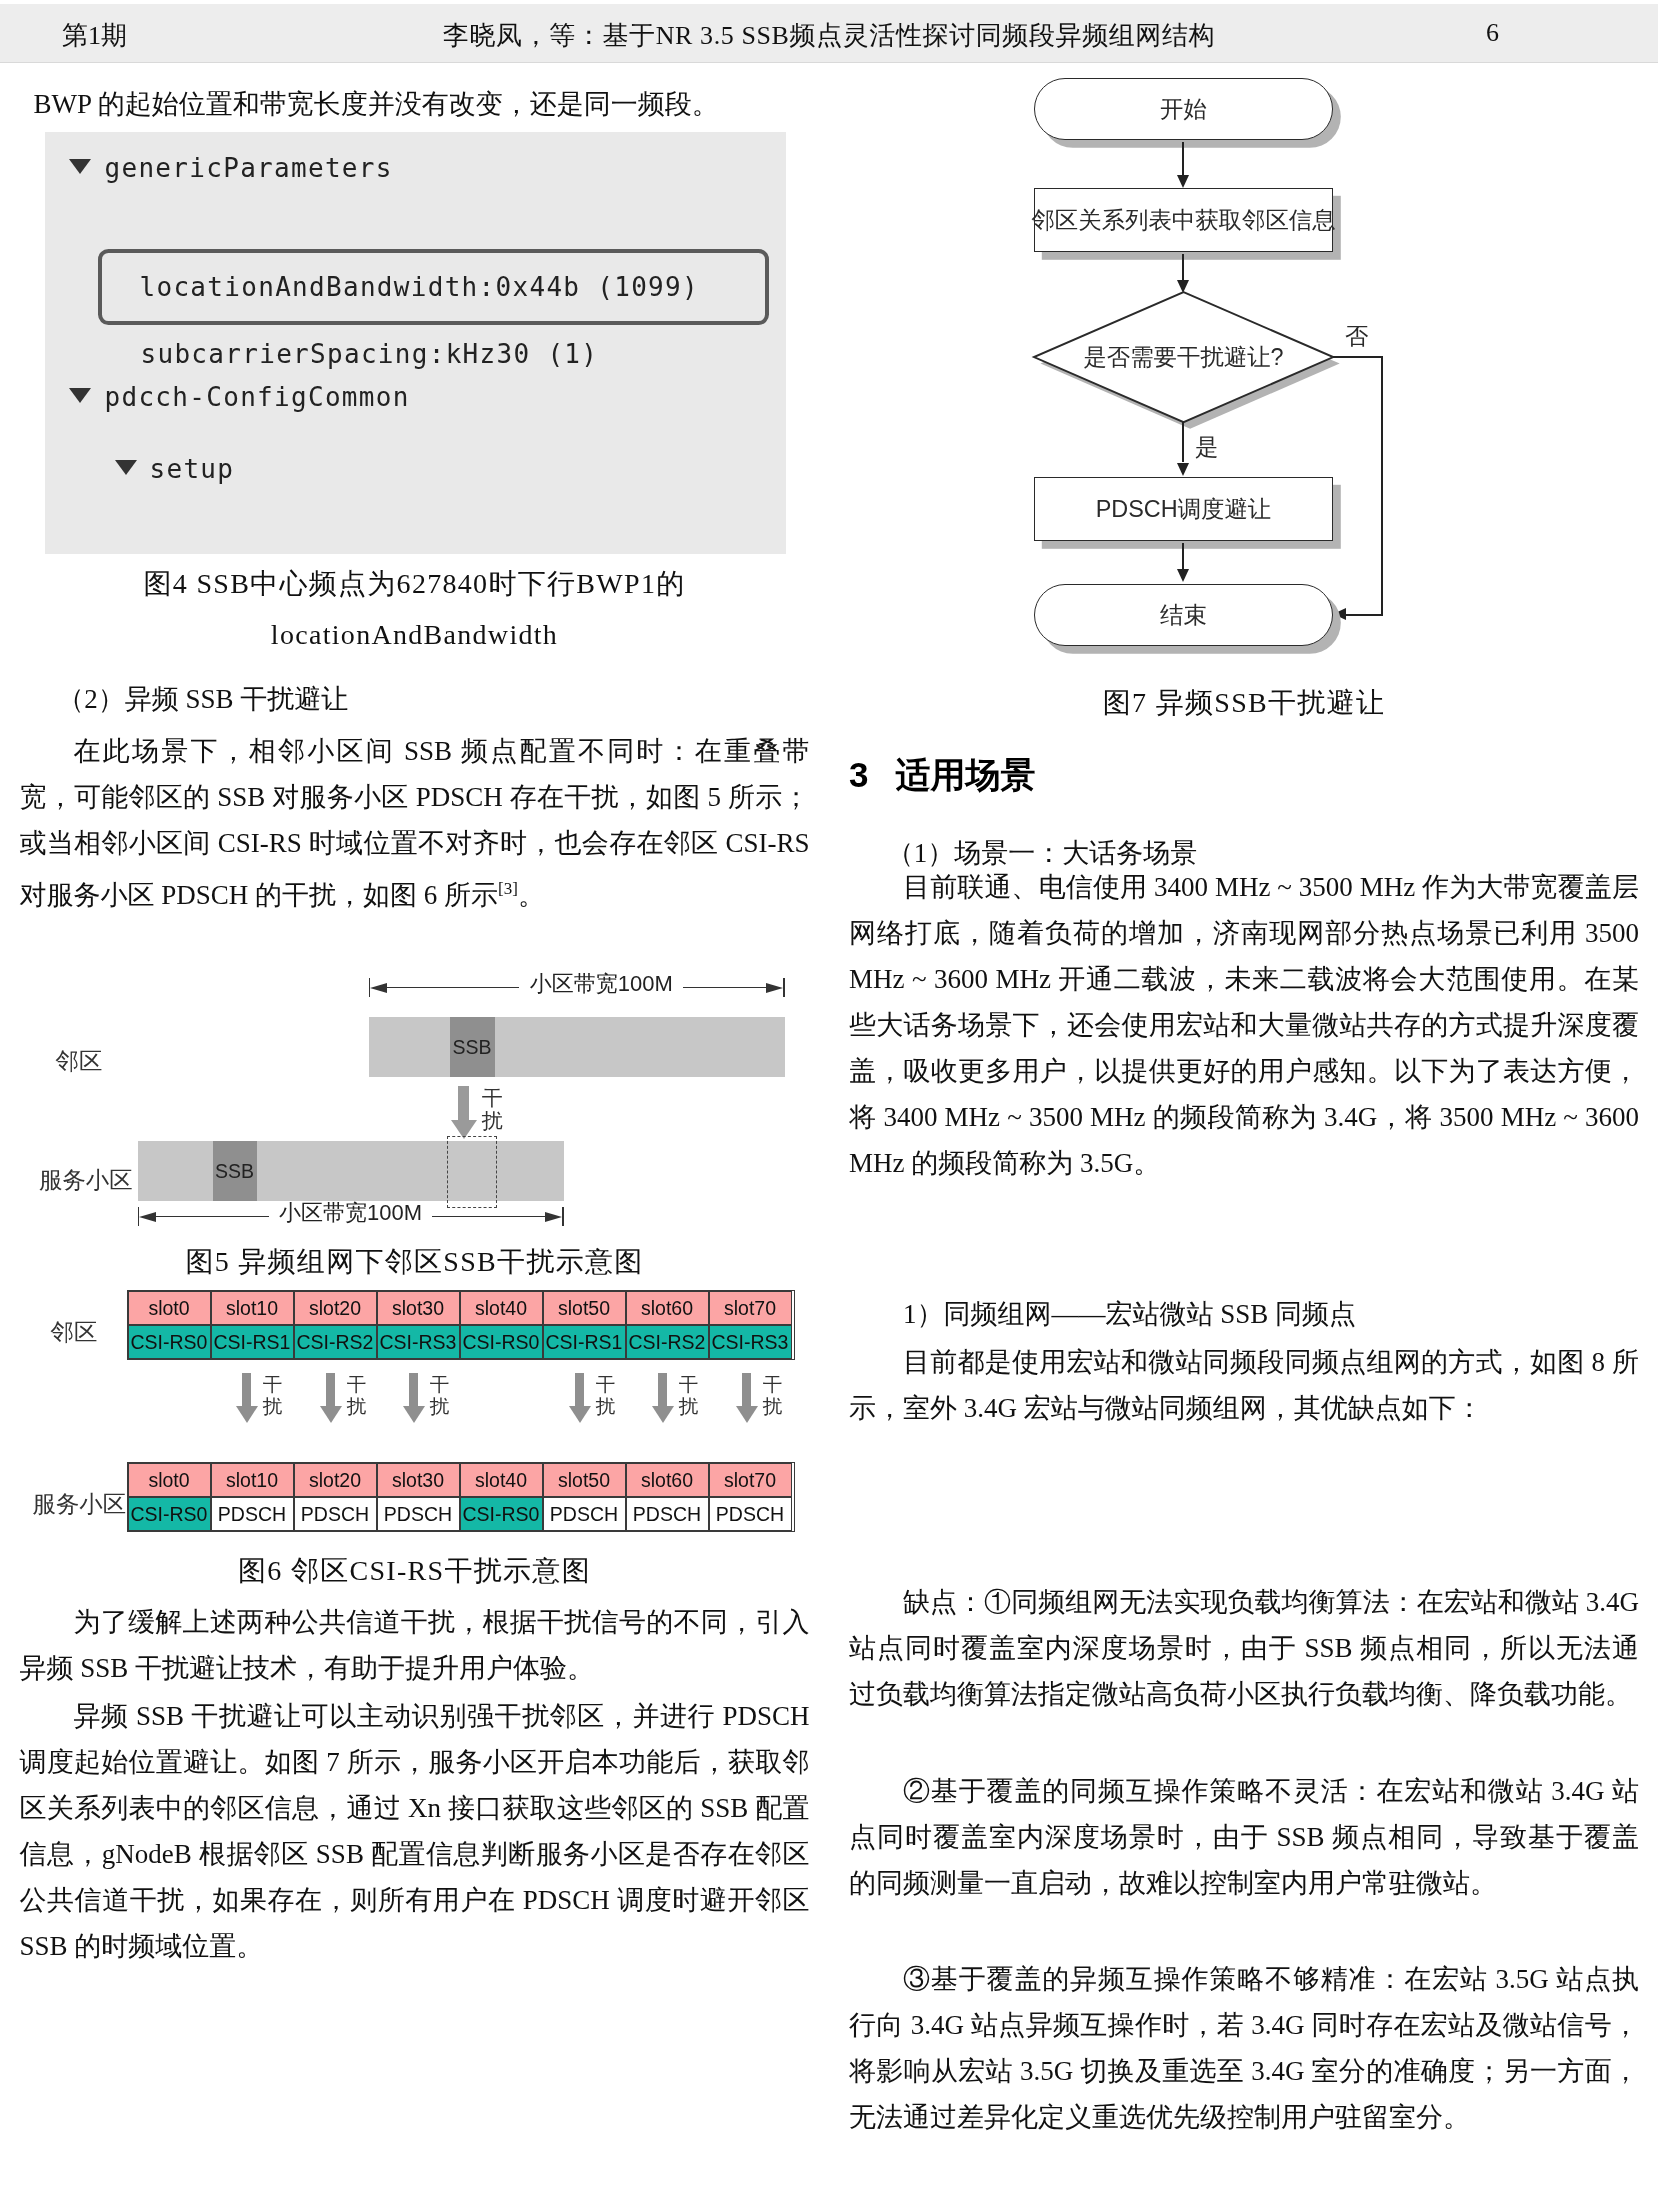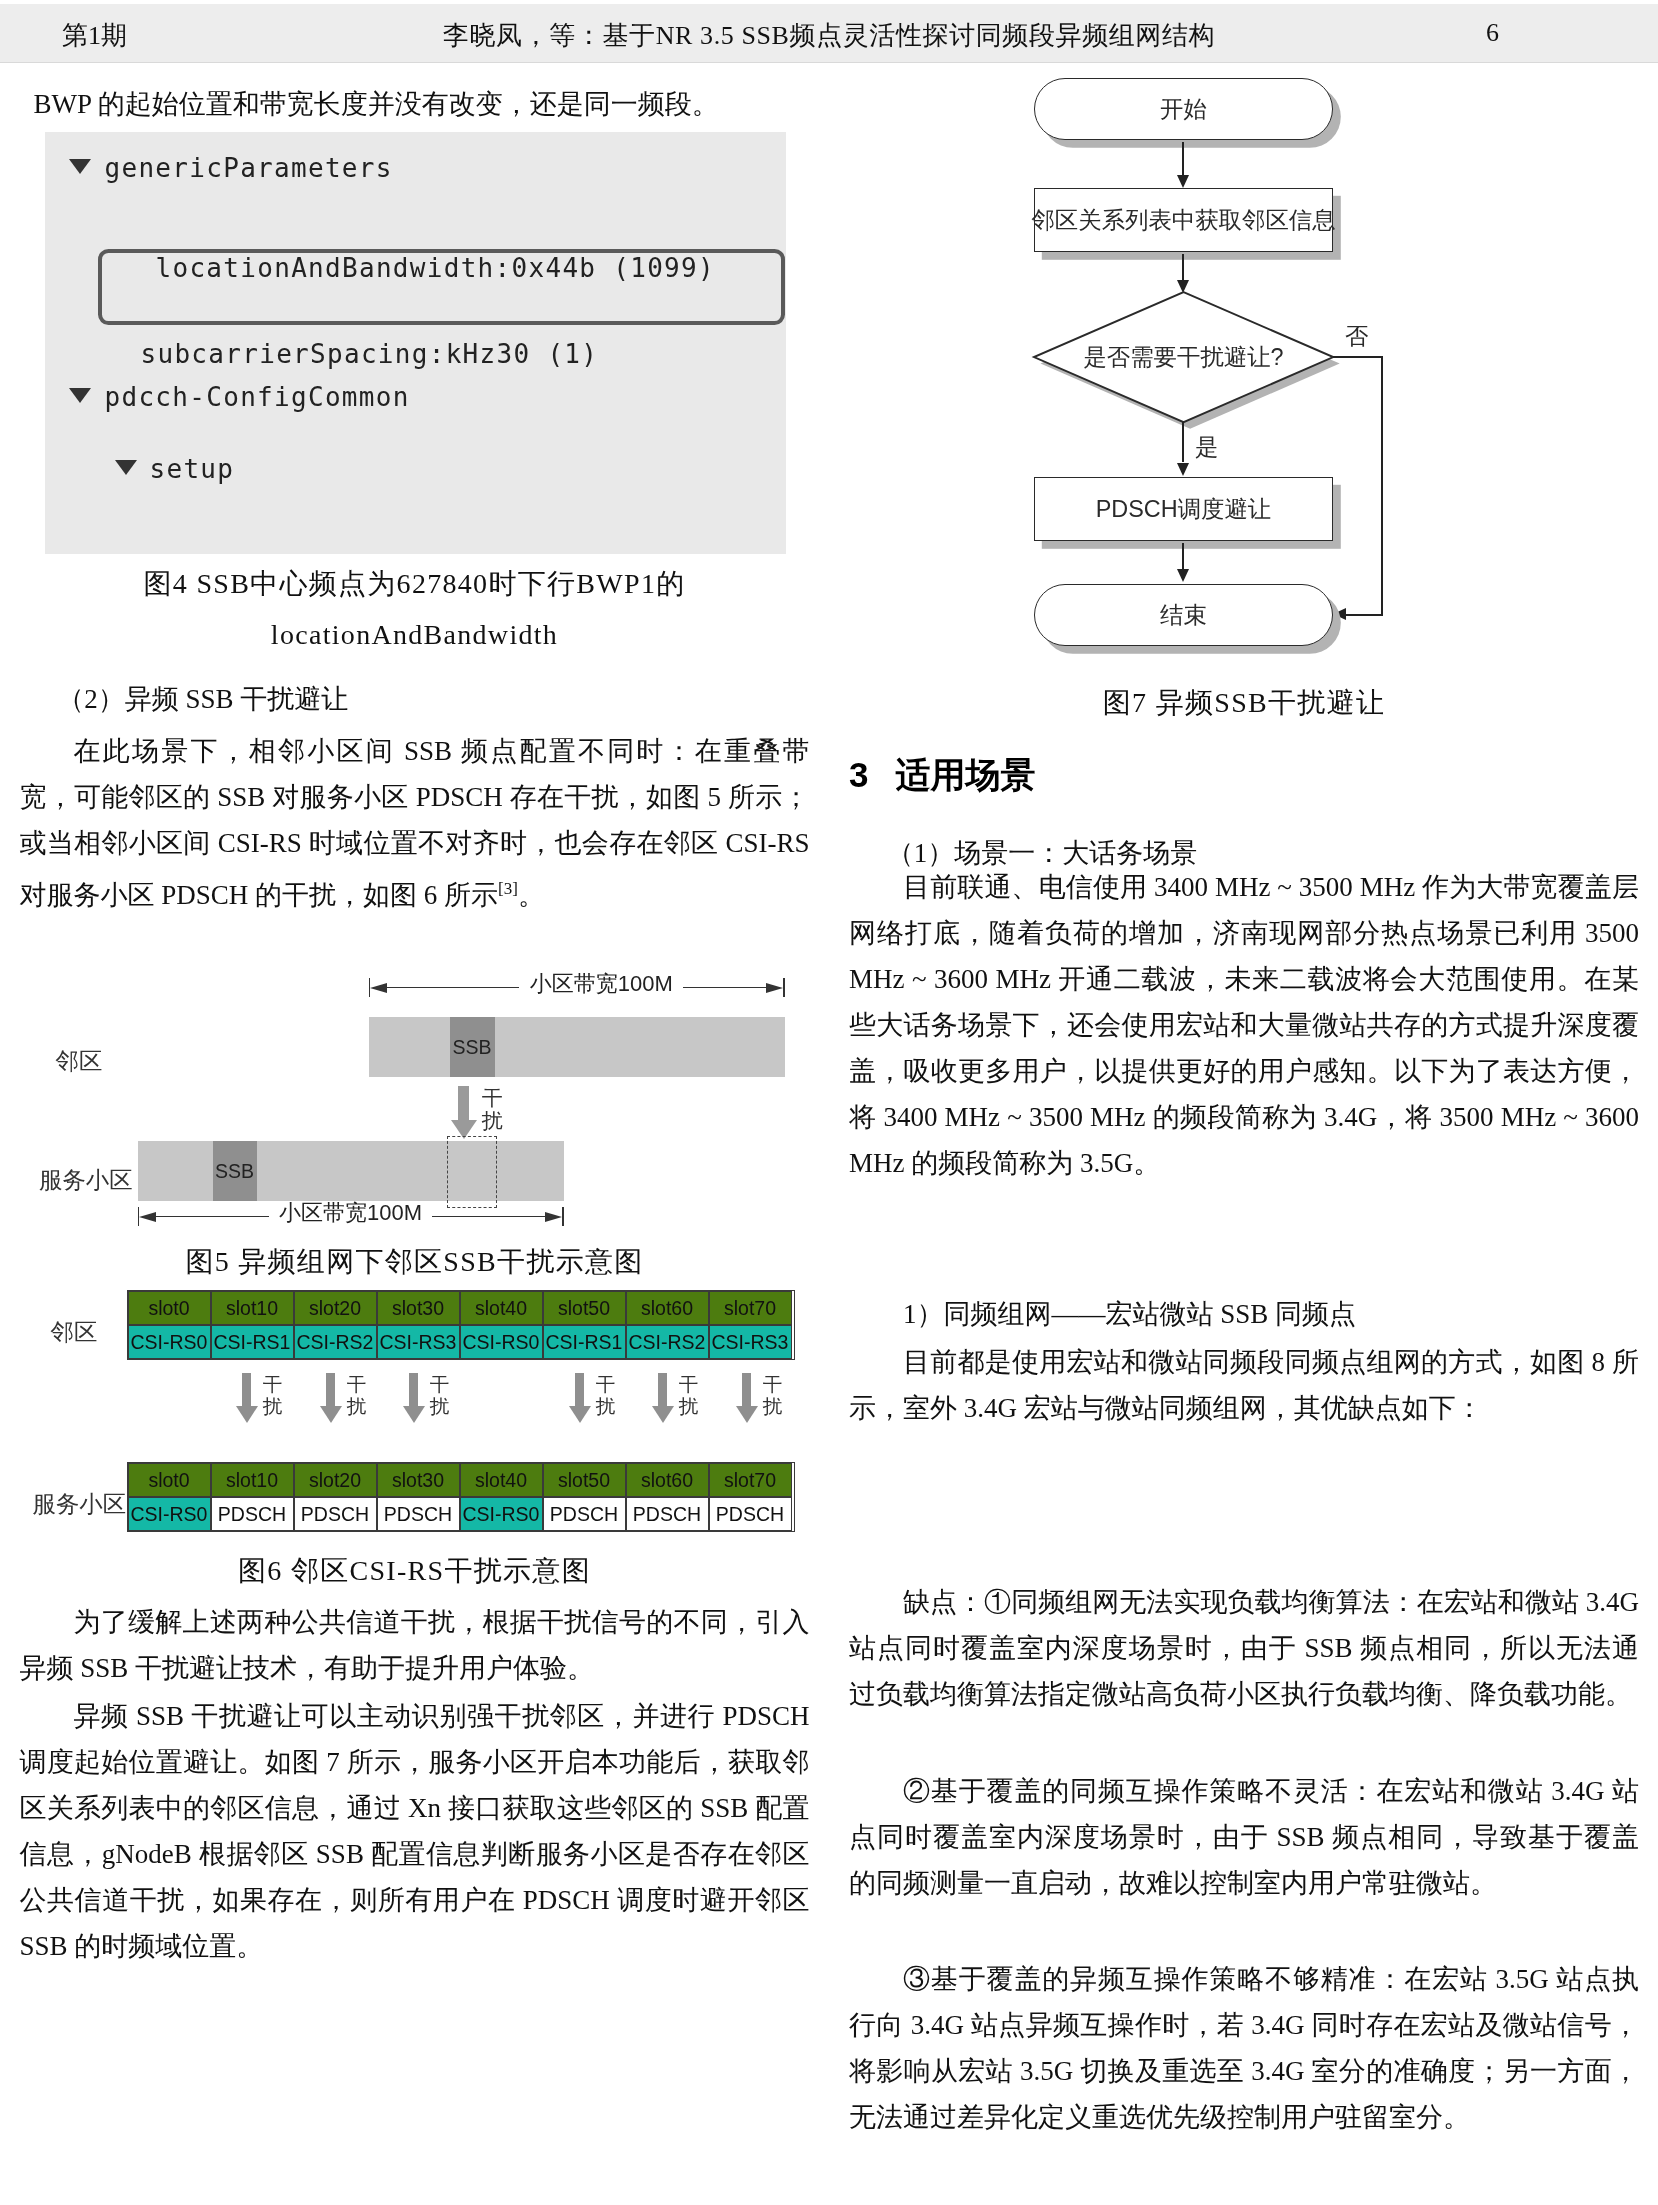--- a/index.html
+++ b/index.html
@@ -25,21 +25,21 @@
   .ind1{text-indent:1.4em;}
   sup{font-size:17px;}
 
   
   .fig4{left:25px;top:51px;width:741px;height:422px;background:#e9e9e9;
         font-family:"DejaVu Sans Mono","Liberation Mono",monospace;color:#222;}
   .f4line{position:absolute;font-size:26px;letter-spacing:1.3px;white-space:nowrap;}
   .tri{position:absolute;width:0;height:0;border-left:11px solid transparent;
        border-right:11px solid transparent;border-top:15.6px solid #333;}
   .f4box{position:absolute;left:53px;top:117px;width:663px;height:68px;
-         border:4.5px solid #5a5a5a;border-radius:10.4px;display:flex;align-items:flex-start;padding-left:16px;}
+         border:4.5px solid #5a5a5a;border-radius:10.4px;display:flex;align-items:center;}
   .f4box .f4line{position:static;margin-left:38px;}
 
   .figcap{position:absolute;width:790px;text-align:center;font-size:28px;letter-spacing:1.3px;}
 
   
   .measure{position:absolute;display:flex;align-items:center;height:21px;}
   .tick{width:1.9px;height:19.5px;background:#333;}
   .ah-l{width:0;height:0;border-top:5.8px solid transparent;border-bottom:5.8px solid transparent;border-right:17px solid #333;}
   .ah-r{width:0;height:0;border-top:5.8px solid transparent;border-bottom:5.8px solid transparent;border-left:17px solid #333;}
   .ln{height:1.9px;background:#333;}
@@ -59,21 +59,21 @@
   .barrow .shaft{width:10.4px;background:#9a9a9a;}
   .barrow .head{width:0;height:0;border-left:13.6px solid transparent;border-right:13.6px solid transparent;border-top:19.5px solid #9a9a9a;}
   .itxt{font-family:"Liberation Sans","DejaVu Sans",sans-serif;font-size:21px;color:#333;line-height:23.4px;margin-left:5.2px;}
 
   
   .fig6{left:0;top:1209px;width:790px;height:253px;}
   .f6table{position:absolute;left:107px;width:666px;border:1.9px solid #3a3a3a;}
   .f6row{display:flex;}
   .f6cell{width:83px;height:34px;border:1.3px solid #3a3a3a;display:flex;align-items:center;justify-content:center;
           font-family:"Liberation Sans","DejaVu Sans",sans-serif;font-size:19.5px;color:#111;box-sizing:border-box;}
-  .slotrow .f6cell{background:#4d7c0f;}
+  .slotrow .f6cell{background:#fca5a5;}
   .csirow .f6cell{background:#14b8a6;}
   .csirow .white{background:#fff;}
   .f6arrow .shaft{width:9px;background:#8f8f8f;}
   .f6arrow .head{border-left:11.7px solid transparent;border-right:11.7px solid transparent;border-top:17px solid #8f8f8f;}
   .f6arrow .itxt{font-size:19.5px;line-height:22px;}
 
   
   .fig7{left:0;top:0;width:790px;height:604px;}
   .fnode{position:absolute;left:185px;width:299px;background:#fff;border:1.9px solid #2a2a2a;
          display:flex;align-items:center;justify-content:center;

